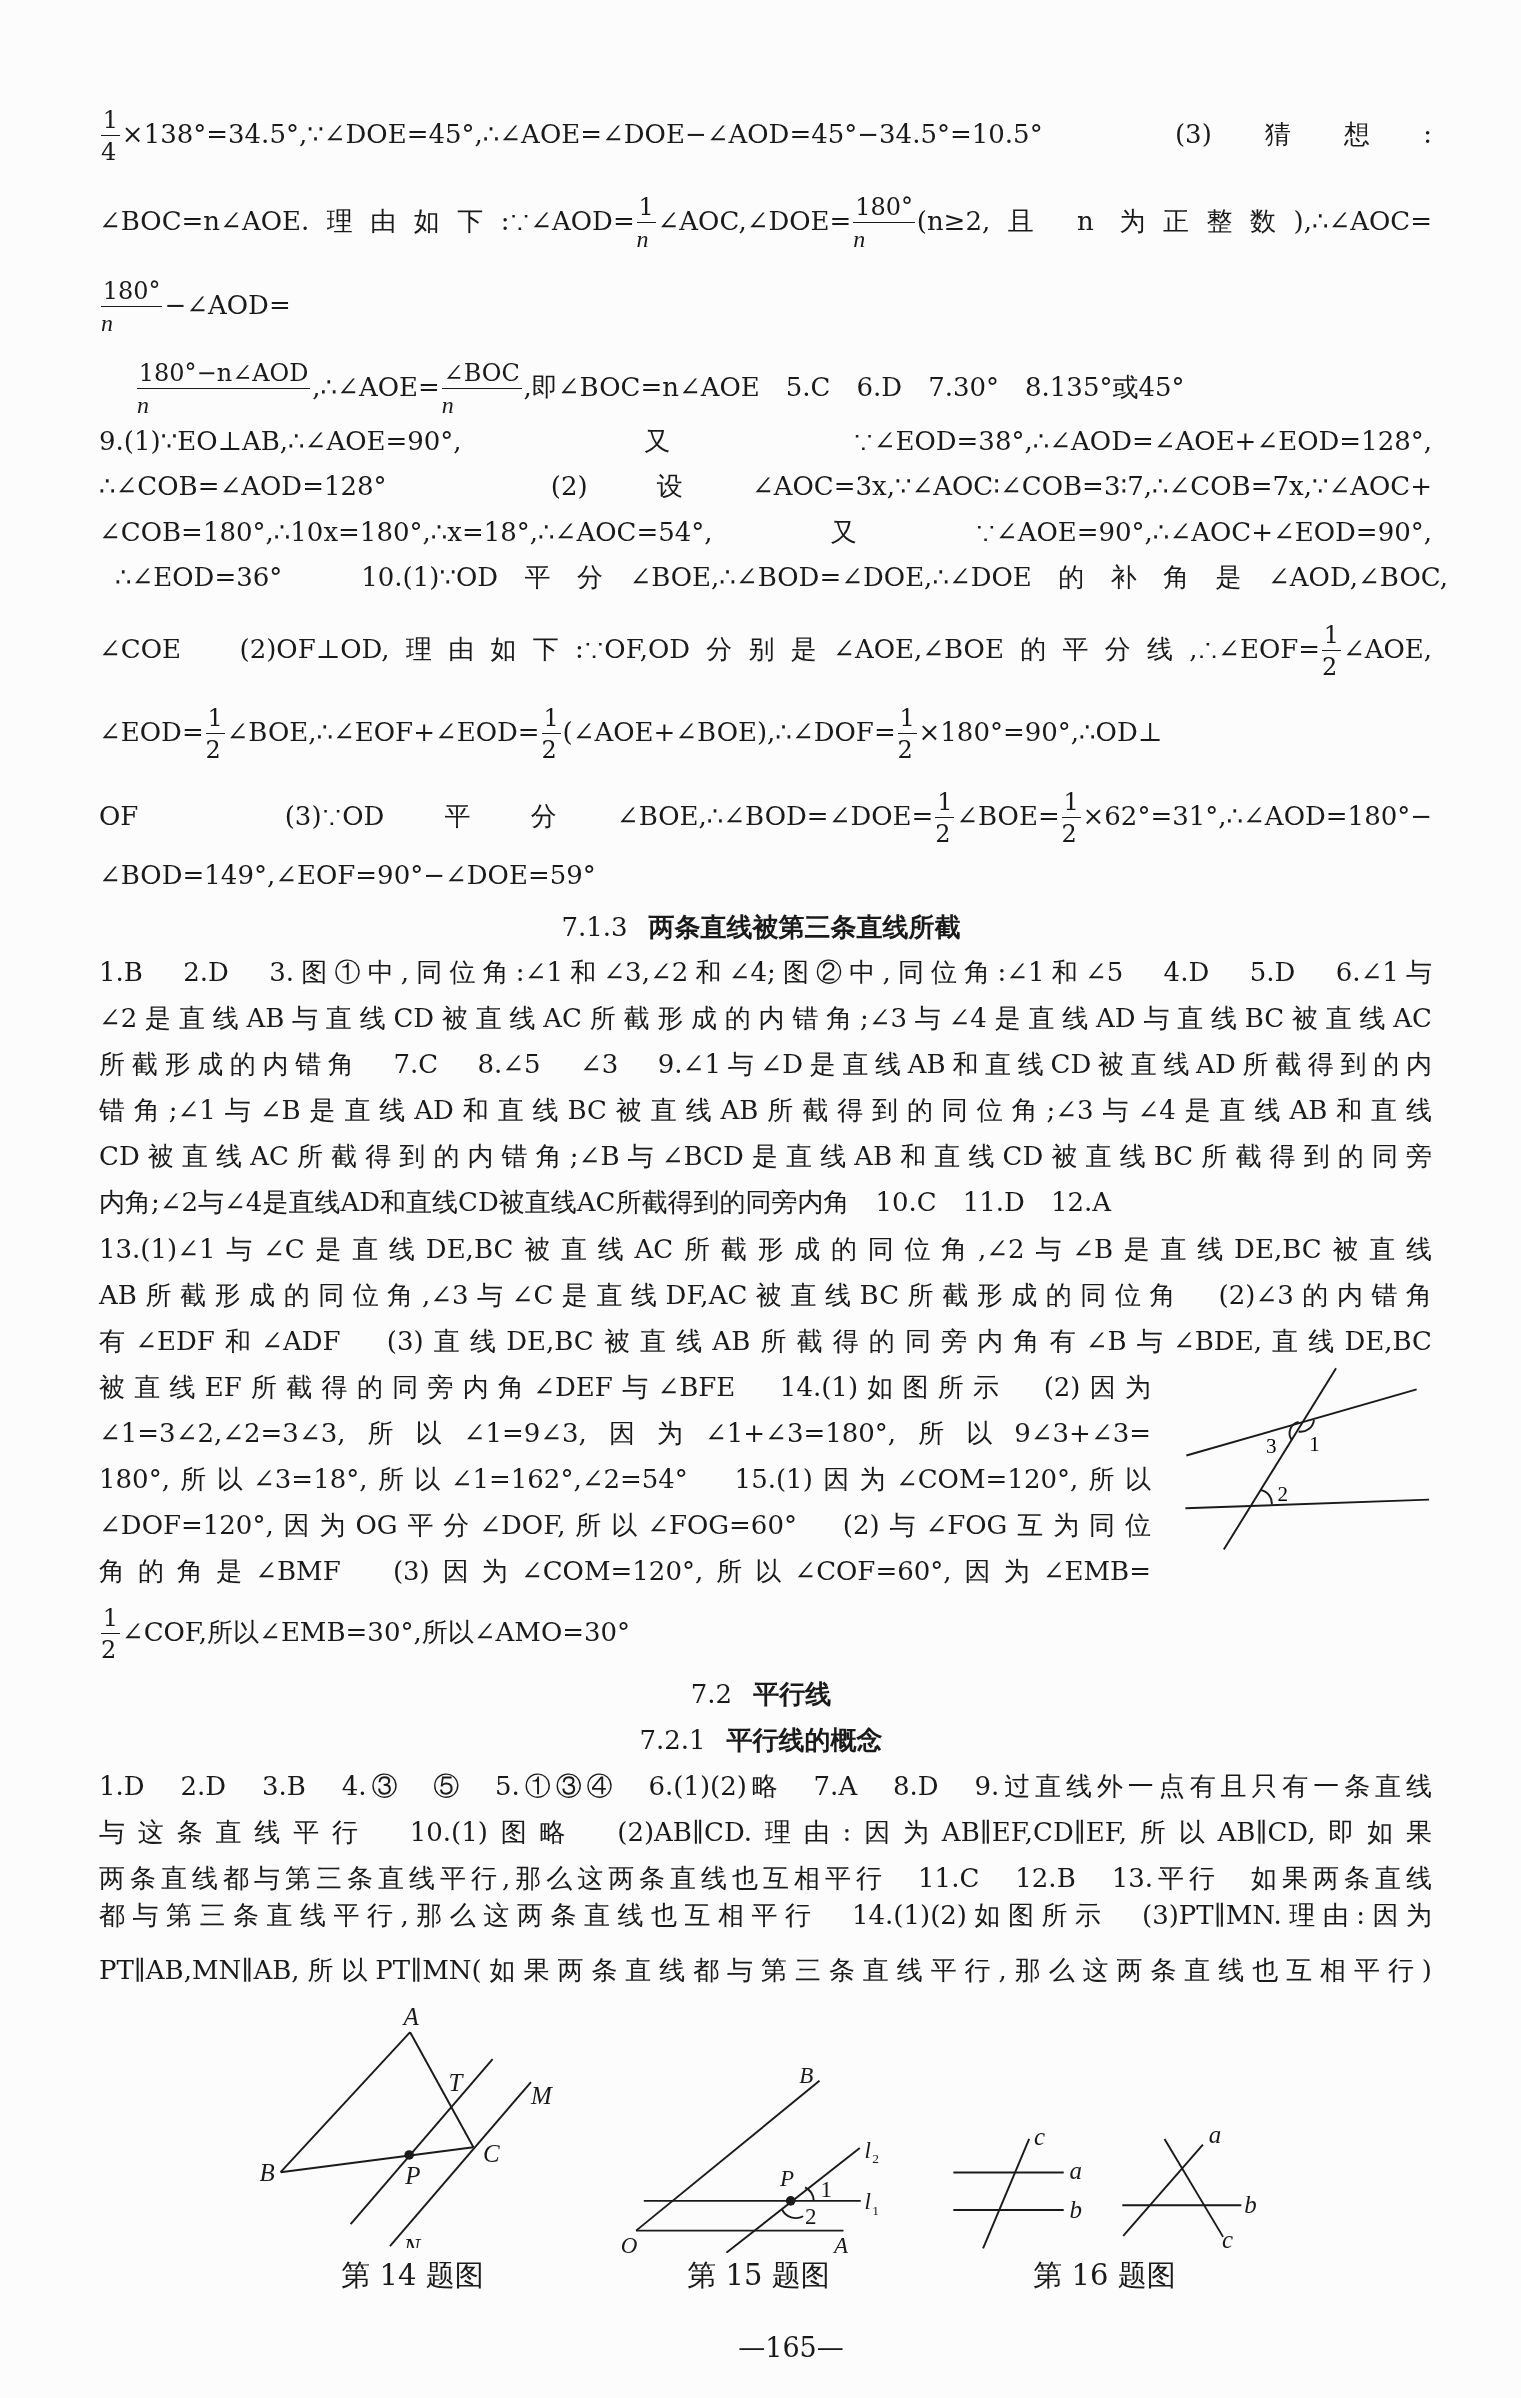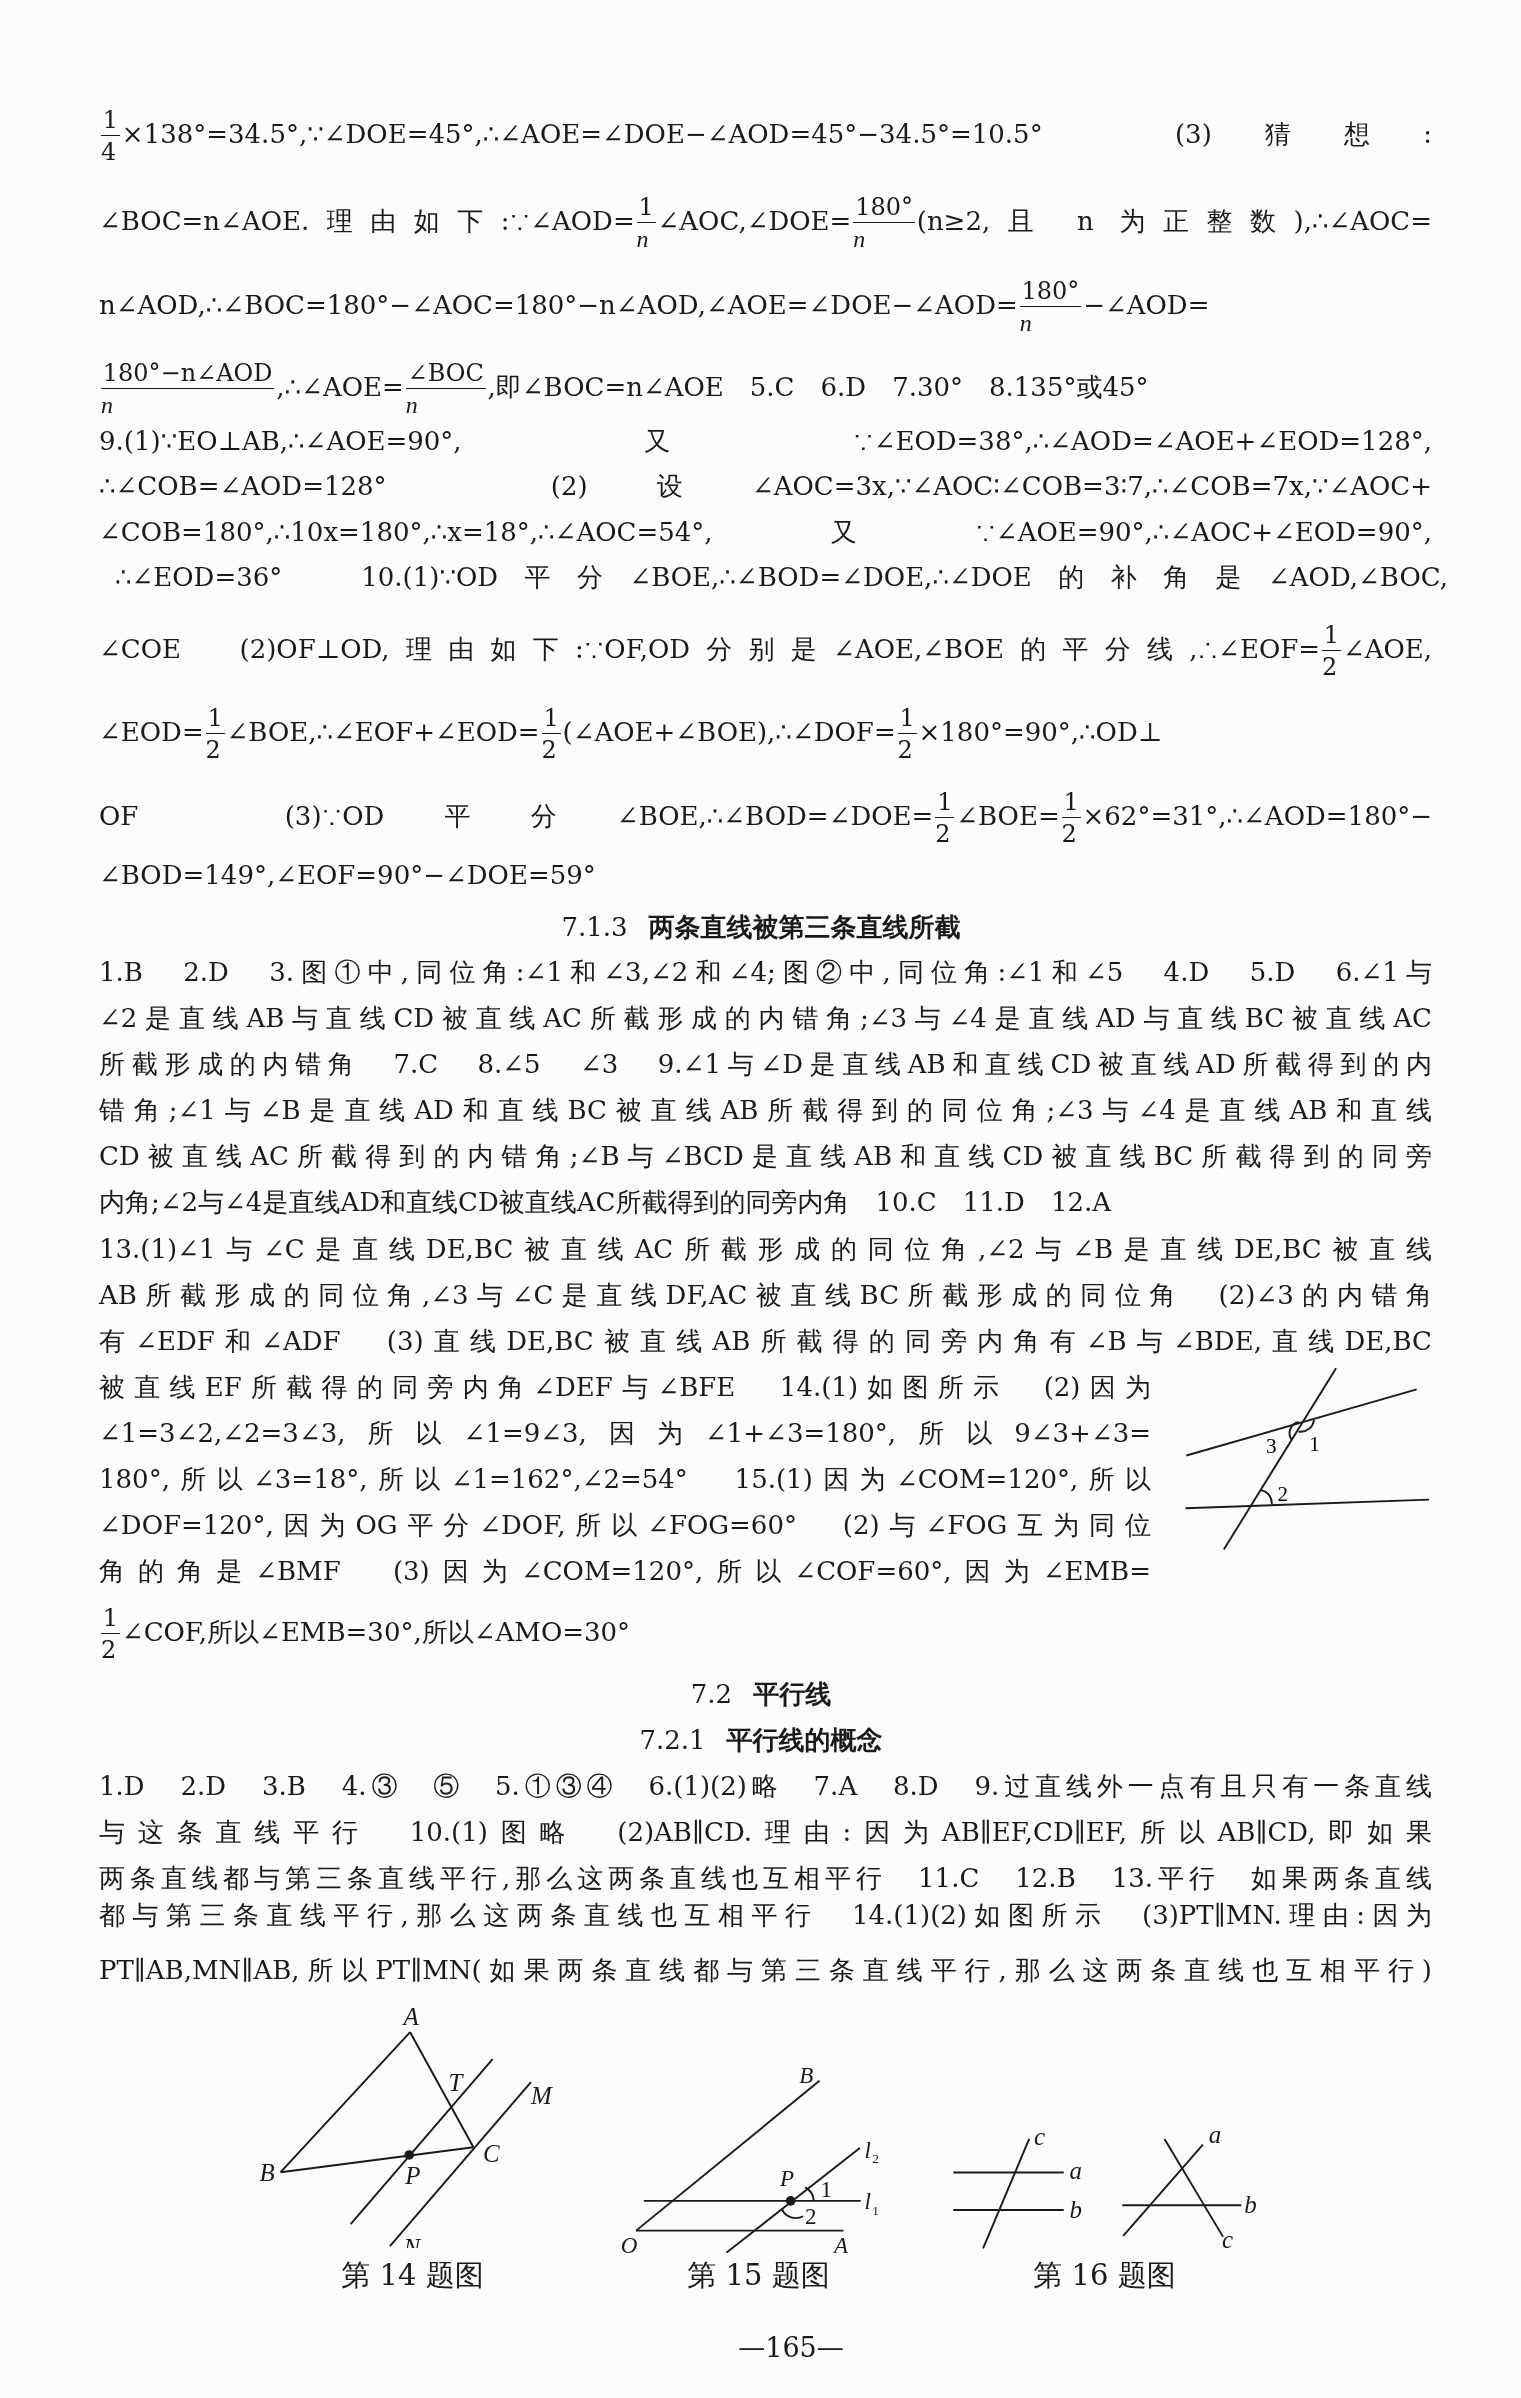--- a/index.html
+++ b/index.html
@@ -23,24 +23,24 @@
 
 <div class="ln" style="top:108px;">
   <span class="frac"><span class="n">1</span><span class="d">4</span></span><span>×138°=34.5°,∵∠DOE=45°,∴∠AOE=∠DOE−∠AOD=45°−34.5°=10.5°　(3)猜想:</span>
 </div>
 
 <div class="ln" style="top:195px;">
   <span>∠BOC=n∠AOE.理由如下:∵∠AOD=</span><span class="frac"><span class="n">1</span><span class="d m">n</span></span><span>∠AOC,∠DOE=</span><span class="frac"><span class="n">180°</span><span class="d m">n</span></span><span>(n≥2,且 n 为正整数),∴∠AOC=</span>
 </div>
 
 <div class="ln" style="top:279px;">
-  <span>n∠AOD,∴∠BOC=180°−∠AOC=180°−n∠AOD,∠AOE=∠DOE−∠AOD=</span><span class="frac"><span class="n">180°</span><span class="d m">n</span></span><span>−∠AOD=</span>
+  <span class="frac"><span class="n">180°</span><span class="d m">n</span></span><span>−∠AOD=</span>
 </div>
 
-<div class="ln last" style="top:361px;">
+<div class="ln last" style="top:361px;margin-left:36px;">
   <span class="frac"><span class="n">180°−n∠AOD</span><span class="d m">n</span></span><span>,∴∠AOE=</span><span class="frac"><span class="n">∠BOC</span><span class="d m">n</span></span><span>,即∠BOC=n∠AOE　5.C　6.D　7.30°　8.135°或45°</span>
 </div>
 
 <div class="ln" style="top:425px;"><span>9.(1)∵EO⊥AB,∴∠AOE=90°,又∵∠EOD=38°,∴∠AOD=∠AOE+∠EOD=128°,</span></div>
 <div class="ln" style="top:470px;"><span>∴∠COB=∠AOD=128°　(2)设∠AOC=3x,∵∠AOC∶∠COB=3∶7,∴∠COB=7x,∵∠AOC+</span></div>
 <div class="ln" style="top:516px;"><span>∠COB=180°,∴10x=180°,∴x=18°,∴∠AOC=54°,又∵∠AOE=90°,∴∠AOC+∠EOD=90°,</span></div>
 <div class="ln" style="top:561px;margin-left:16px;"><span>∴∠EOD=36°　10.(1)∵OD平分∠BOE,∴∠BOD=∠DOE,∴∠DOE的补角是∠AOD,∠BOC,</span></div>
 
 <div class="ln" style="top:623px;">
   <span>∠COE　(2)OF⊥OD,理由如下:∵OF,OD分别是∠AOE,∠BOE的平分线,∴∠EOF=</span><span class="frac"><span class="n">1</span><span class="d">2</span></span><span>∠AOE,</span>

